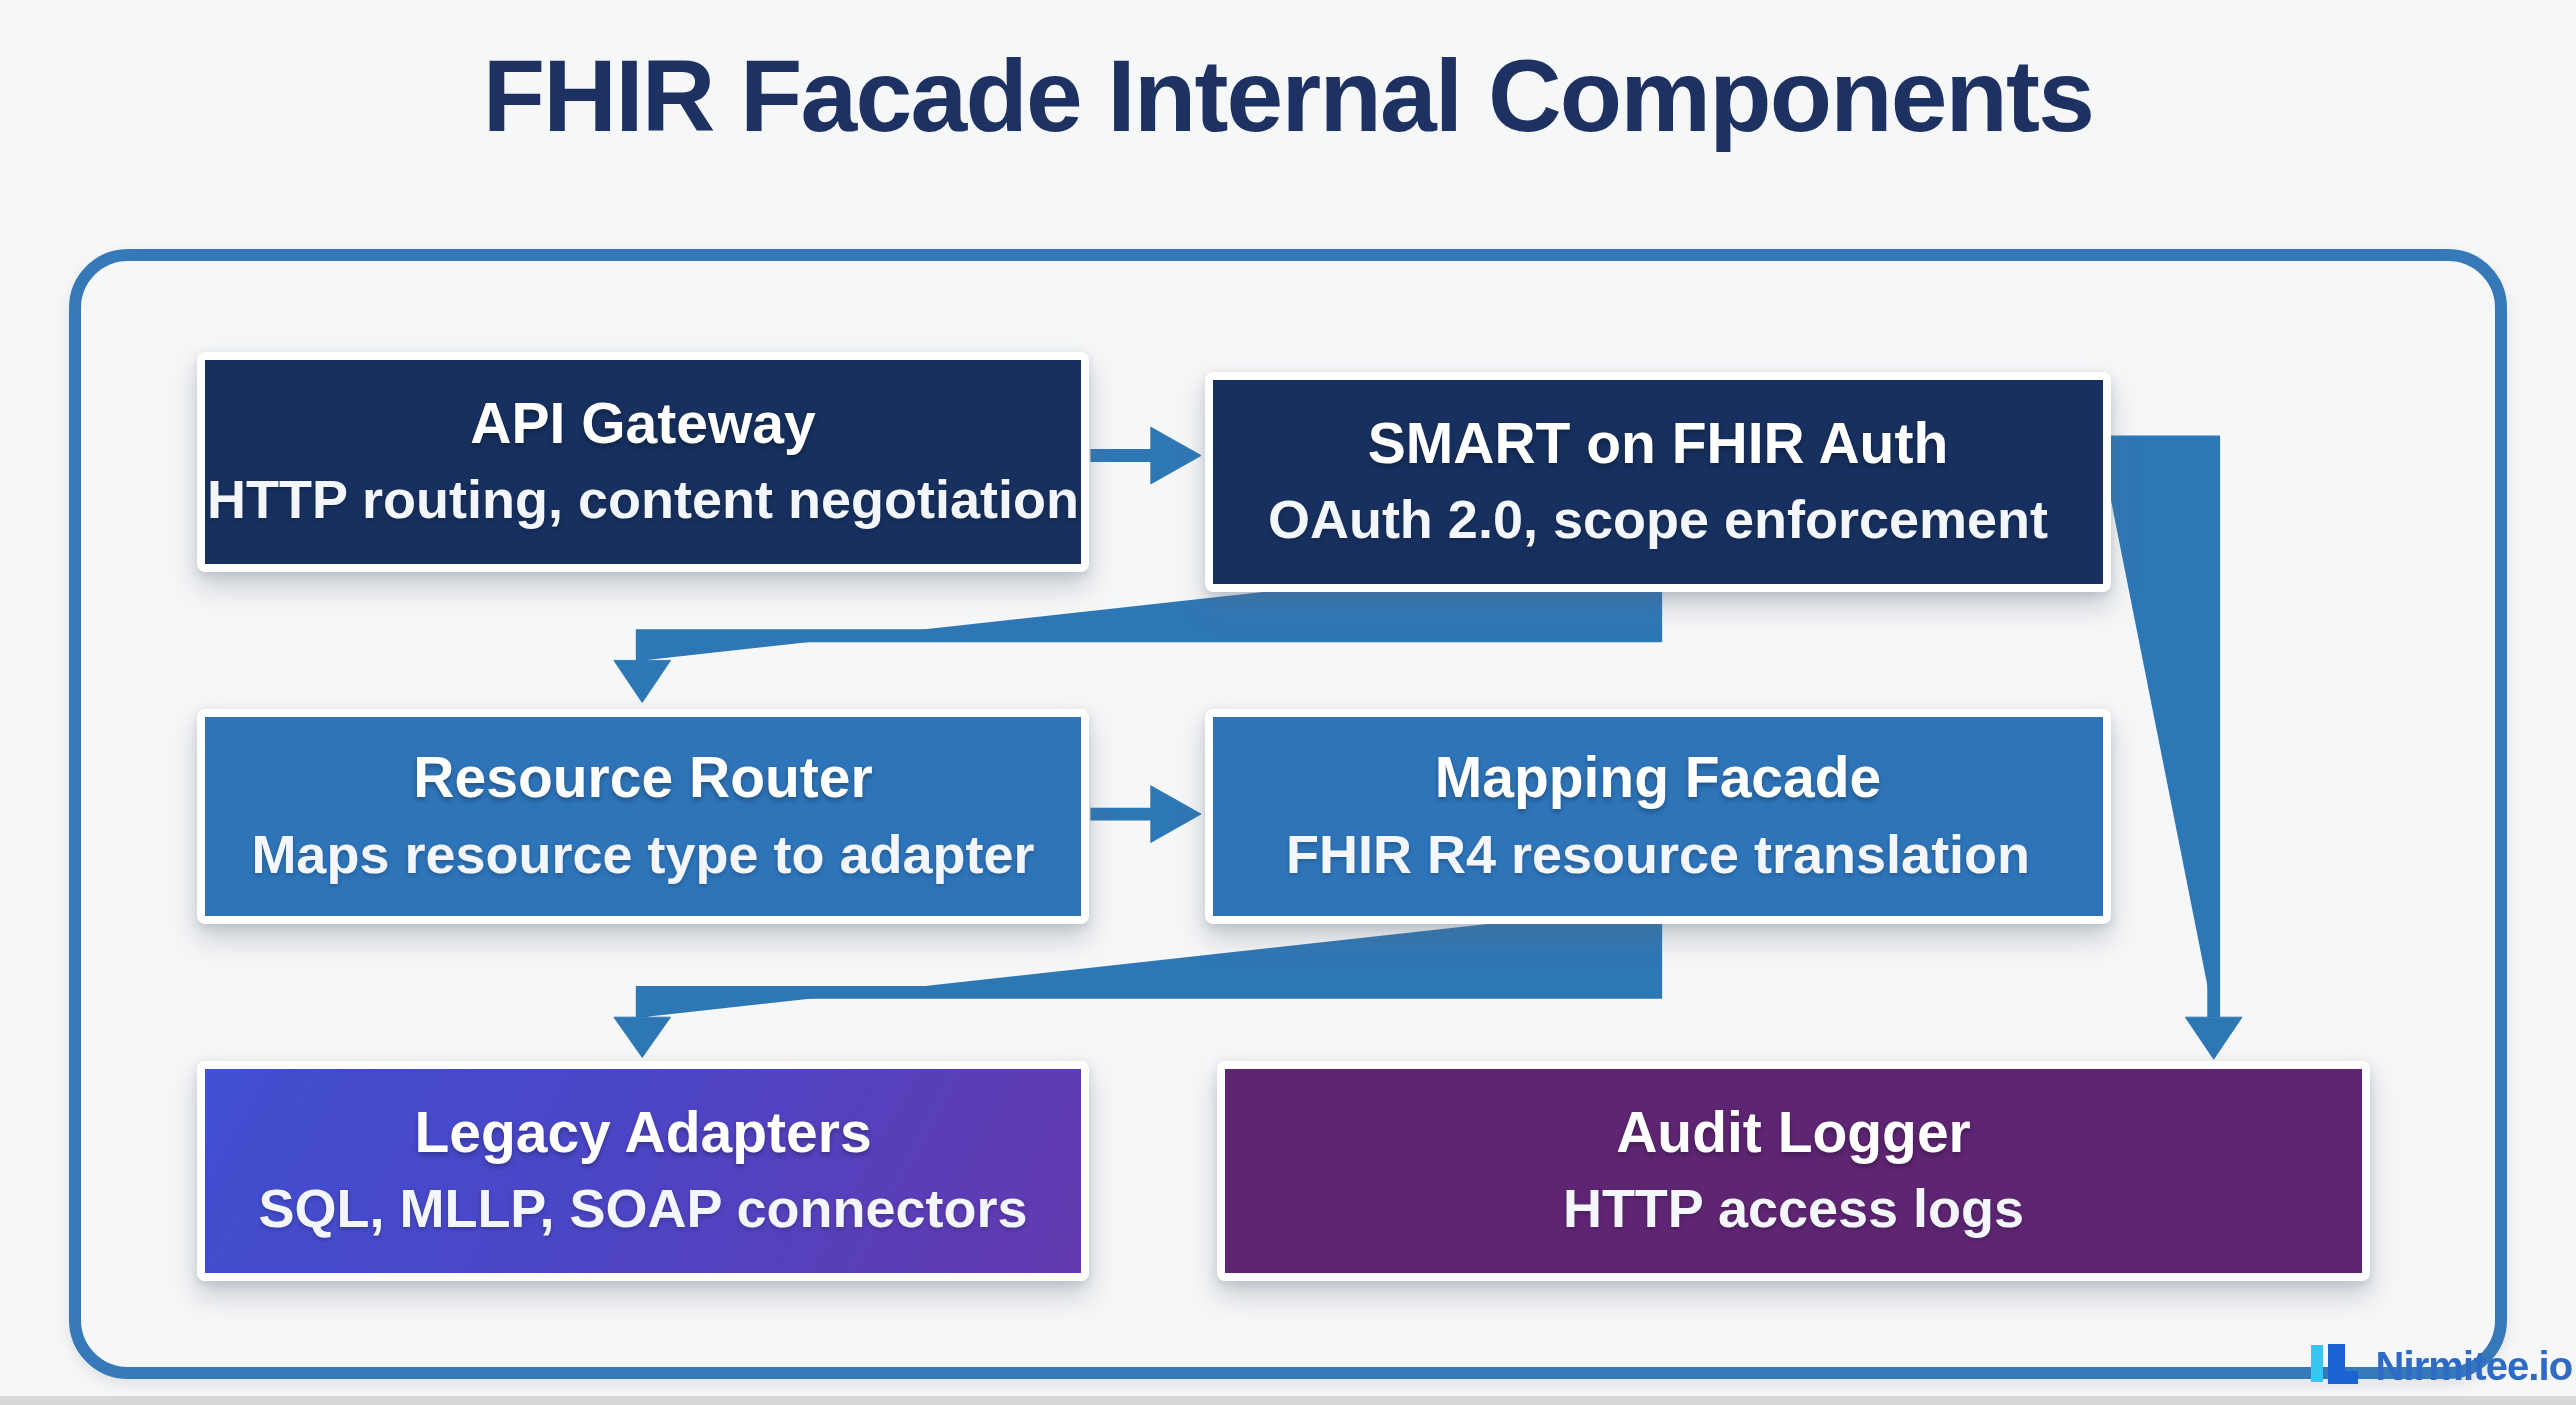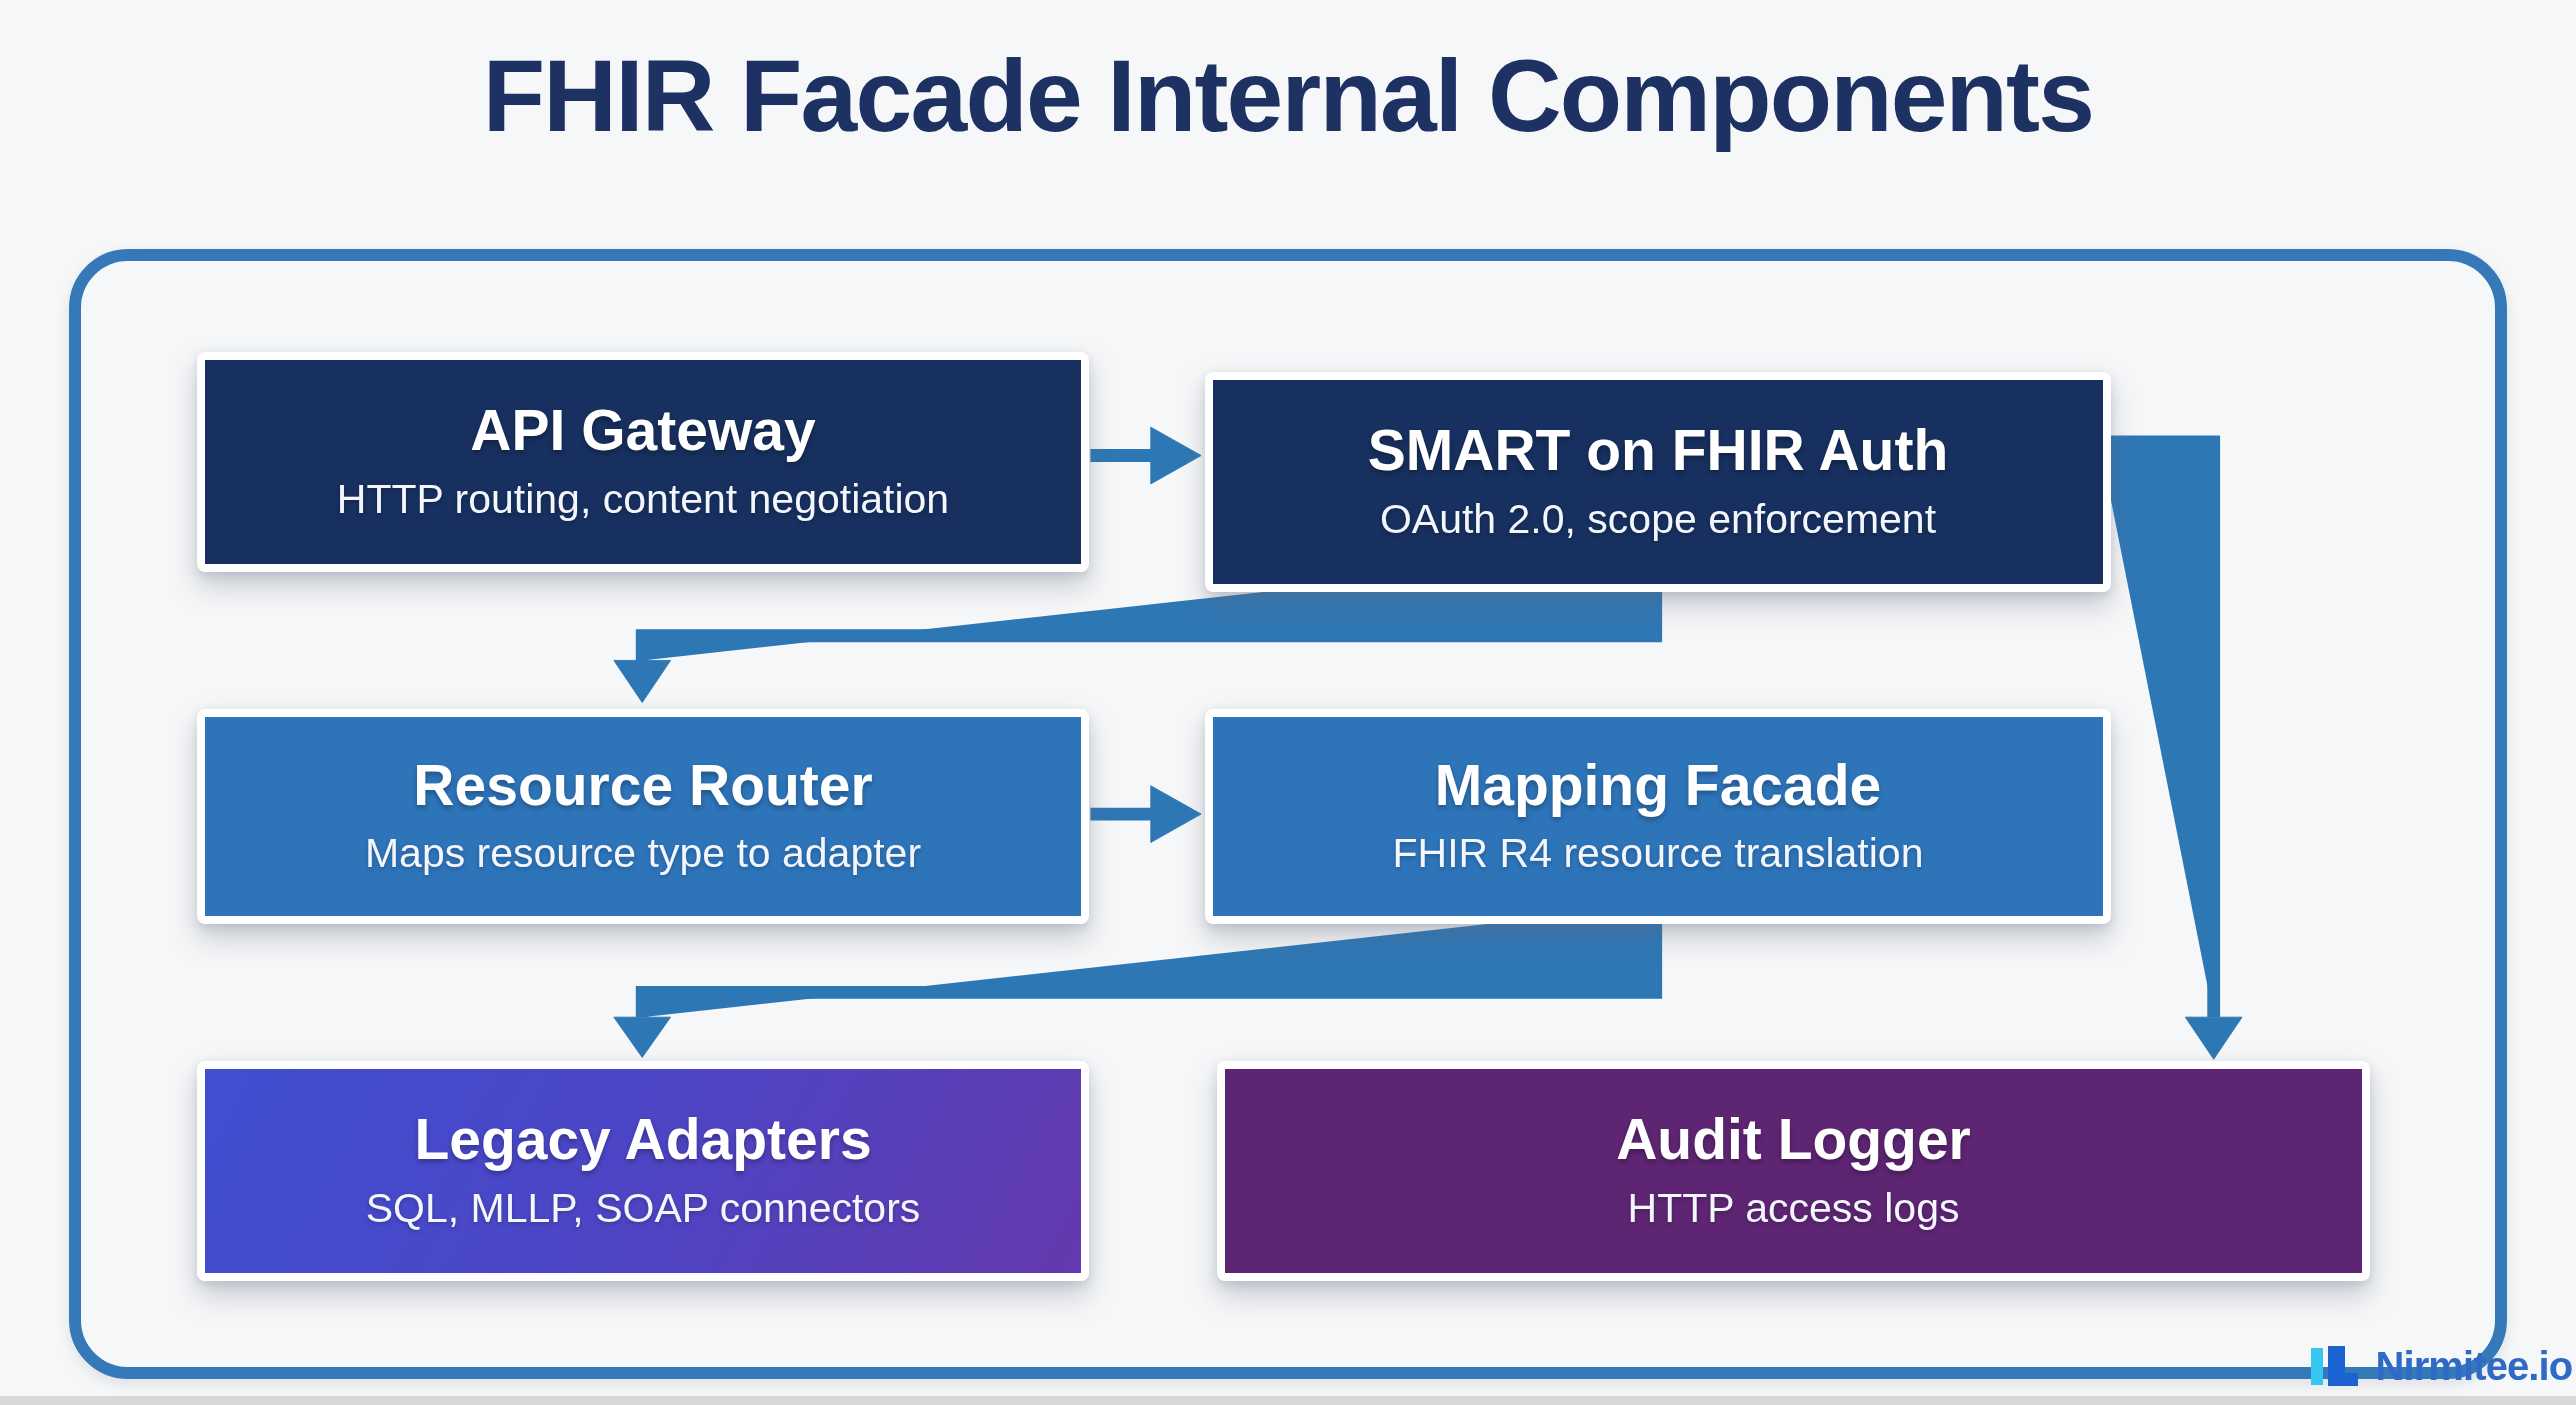--- a/index.html
+++ b/index.html
@@ -58,36 +58,36 @@
     color:var(--node-text);
     text-align:center;
   }
   .node .node-title{
     font-size:57px;
     font-weight:700;
     line-height:1.05;
     text-shadow:0 2.7px 5.5px rgba(0,0,0,.28);
   }
   .node .node-subtitle{
-    font-size:41px;
-    font-weight:400;
+    font-size:54px;
+    font-weight:700;
     color:#f3f6fd;
     text-shadow:0 1.8px 4.6px rgba(0,0,0,.22);
   }
   .node-api       {left:197px;  top:352px;  width:892px;  height:220px;}
   .node-smart     {left:1205px; top:372px;  width:906px;  height:220px;}
   .node-router    {left:197px;  top:709px;  width:892px;  height:215px;}
   .node-mapping   {left:1205px; top:709px;  width:906px;  height:215px;}
   .node-legacy    {left:197px;  top:1061px; width:892px;  height:220px;}
   .node-audit     {left:1217px; top:1061px; width:1153px; height:220px;}
   .watermark{
     position:absolute;
     right:3.7px; bottom:16.5px;
     display:flex;
-    align-items:center;
+    align-items:flex-start;
     gap:16.5px;
     z-index:5;
   }
   .watermark .logo{position:relative;width:48px;height:40px;}
   .watermark .logo .bar-cyan{
     position:absolute;left:0;top:1.8px;width:12px;height:37px;background:var(--logo-cyan);
   }
   .watermark .logo .bar-blue{
     position:absolute;left:17.4px;top:0;width:16.5px;height:40px;background:var(--logo-blue);
   }

